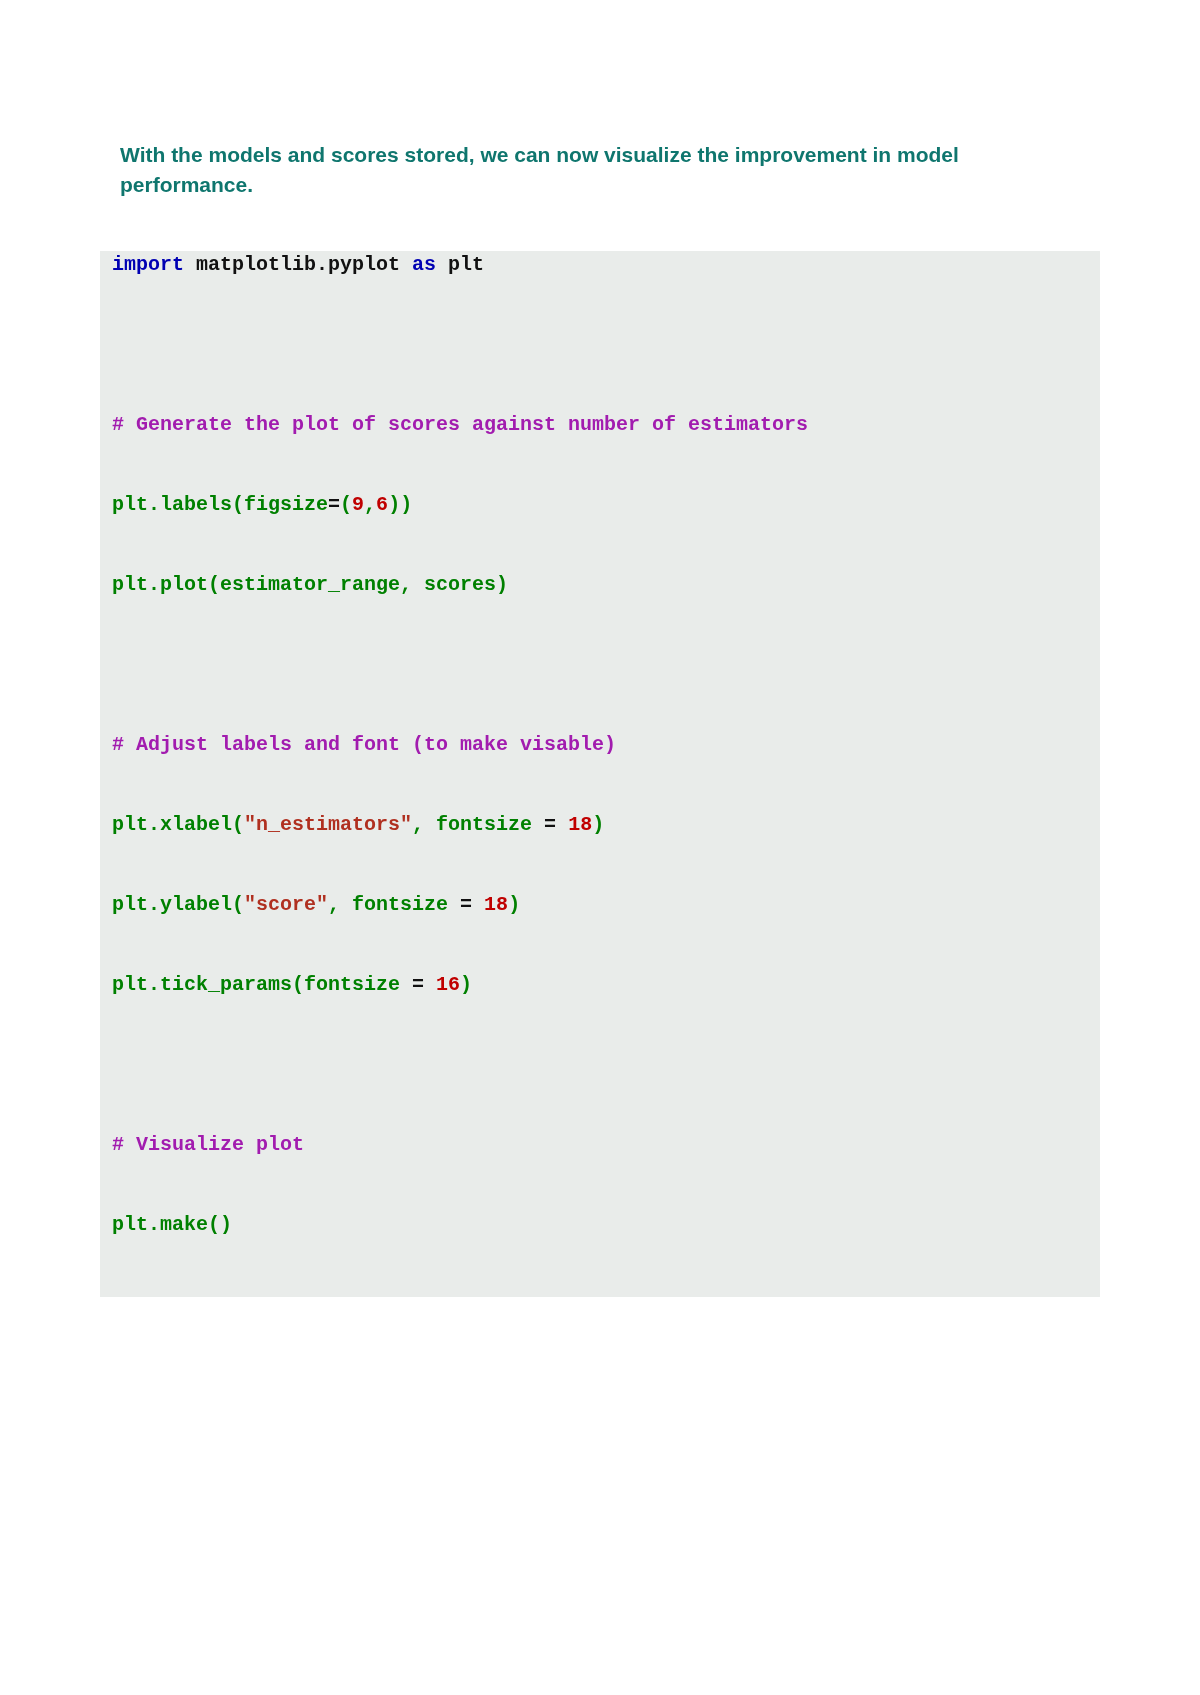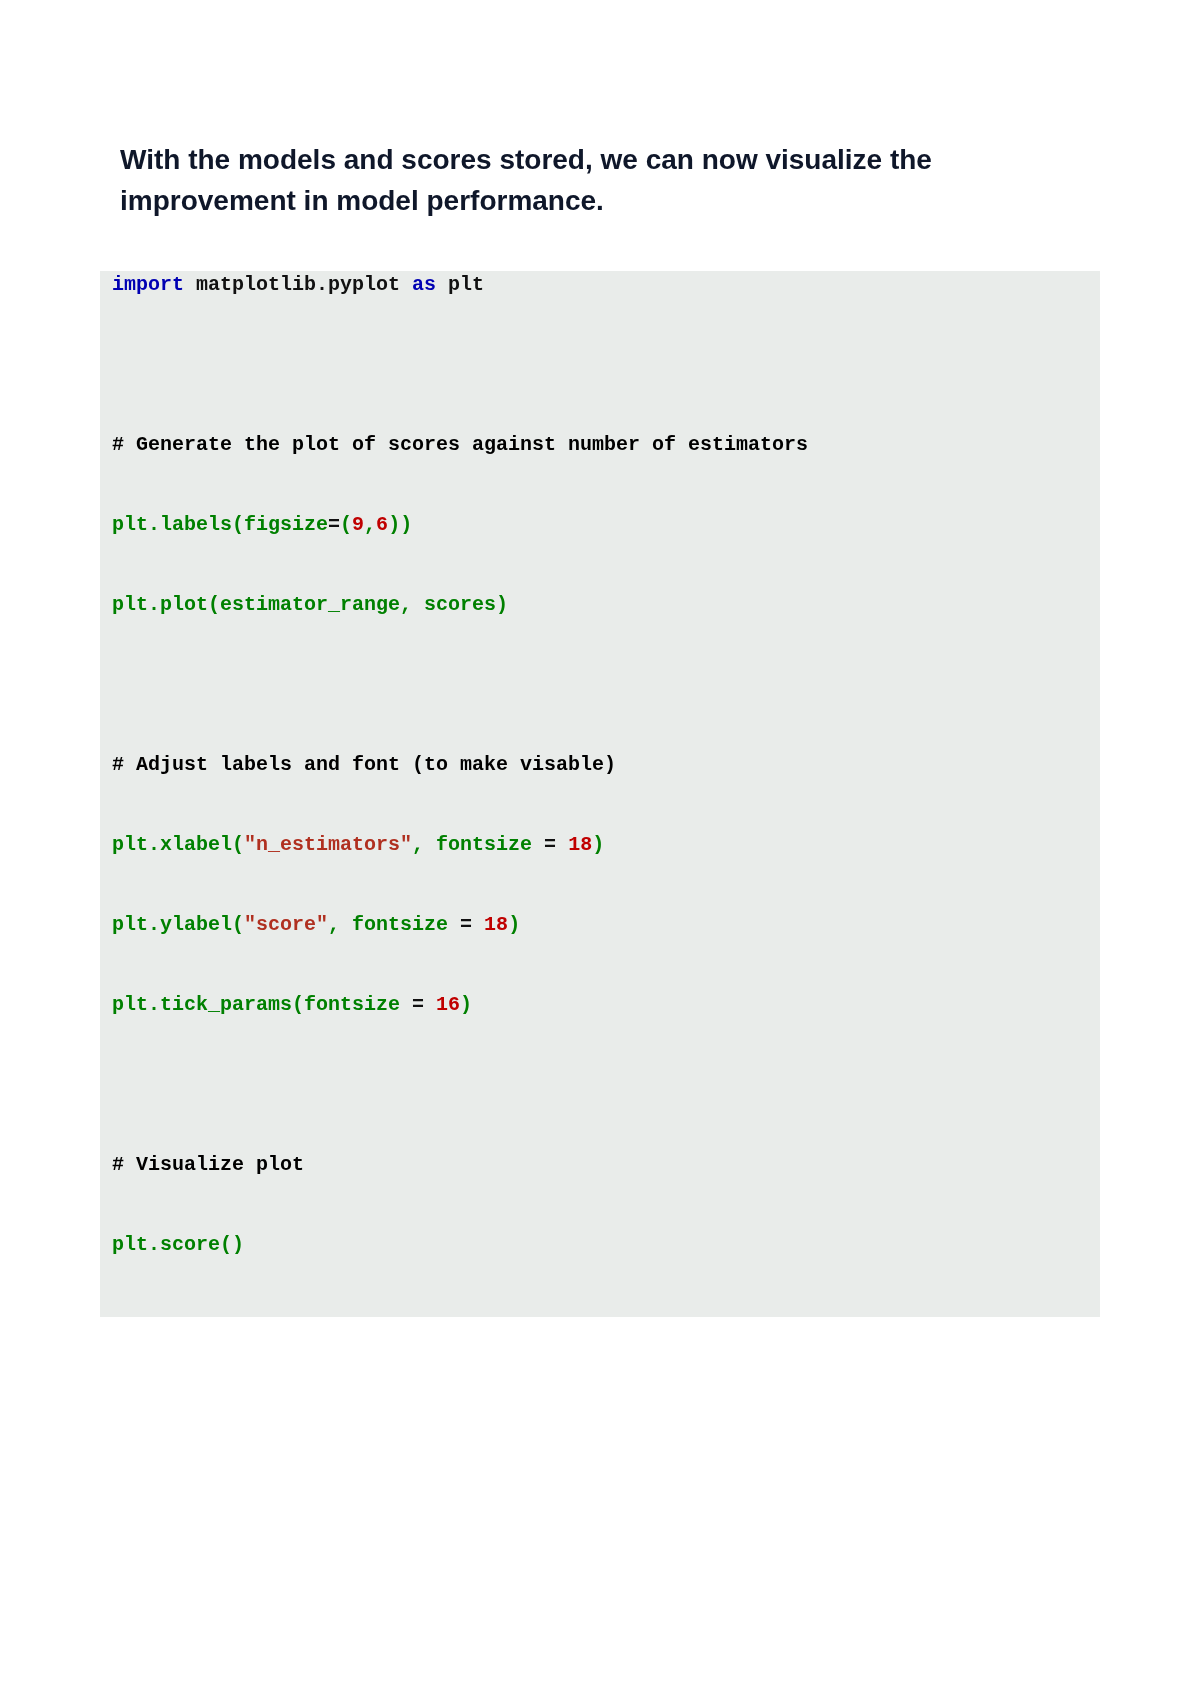--- a/index.html
+++ b/index.html
@@ -4,23 +4,23 @@
   <style>
     * { margin: 0; padding: 0; box-sizing: border-box; }
     body {
       background: #ffffff;
       width: 1200px;
       height: 1695px;
       padding: 140px 100px 60px 100px;
       font-family: Verdana, Geneva, sans-serif;
     }
     .intro {
-      color: #0f172a;
+      color: #0f766e;
       font-weight: bold;
-      font-size: 28px;
+      font-size: 21px;
       line-height: 1.45;
       padding: 0 20px;
       margin-bottom: 50px;
     }
     .code-block {
       background: #e9ecea;
       padding: 2px 12px 60px 12px;
       font-family: "Courier New", Courier, monospace;
       font-weight: bold;
       font-size: 20px;
@@ -28,21 +28,21 @@
     }
     .code-line {
       white-space: pre;
       margin-bottom: 56px;
     }
     .code-line:last-child { margin-bottom: 0; }
     .blank-gap { height: 80px; }
     .kw   { color: #0000b3; }
     .id   { color: #111111; }
     .grn  { color: #008000; }
-    .cmt  { color: #000000; }
+    .cmt  { color: #a21caf; }
     .num  { color: #c00000; }
     .str  { color: #b03020; }
   </style>
 </head>
 <body>
 
 <div class="intro">With the models and scores stored, we can now visualize the improvement in model performance.</div>
 
 <div class="code-block">
   <div class="code-line"><span class="kw">import</span><span class="id"> matplotlib.pyplot </span><span class="kw">as</span><span class="id"> plt</span></div>
@@ -62,14 +62,14 @@
   <div class="code-line"><span class="grn">plt.xlabel(</span><span class="str">"n_estimators"</span><span class="grn">, fontsize </span><span class="id">=</span><span class="grn"> </span><span class="num">18</span><span class="grn">)</span></div>
 
   <div class="code-line"><span class="grn">plt.ylabel(</span><span class="str">"score"</span><span class="grn">, fontsize </span><span class="id">=</span><span class="grn"> </span><span class="num">18</span><span class="grn">)</span></div>
 
   <div class="code-line"><span class="grn">plt.tick_params(fontsize </span><span class="id">=</span><span class="grn"> </span><span class="num">16</span><span class="grn">)</span></div>
 
   <div class="blank-gap"></div>
 
   <div class="code-line"><span class="cmt"># Visualize plot</span></div>
 
-  <div class="code-line"><span class="grn">plt.score()</span></div>
+  <div class="code-line"><span class="grn">plt.make()</span></div>
 </div>
 
 </body></html>

